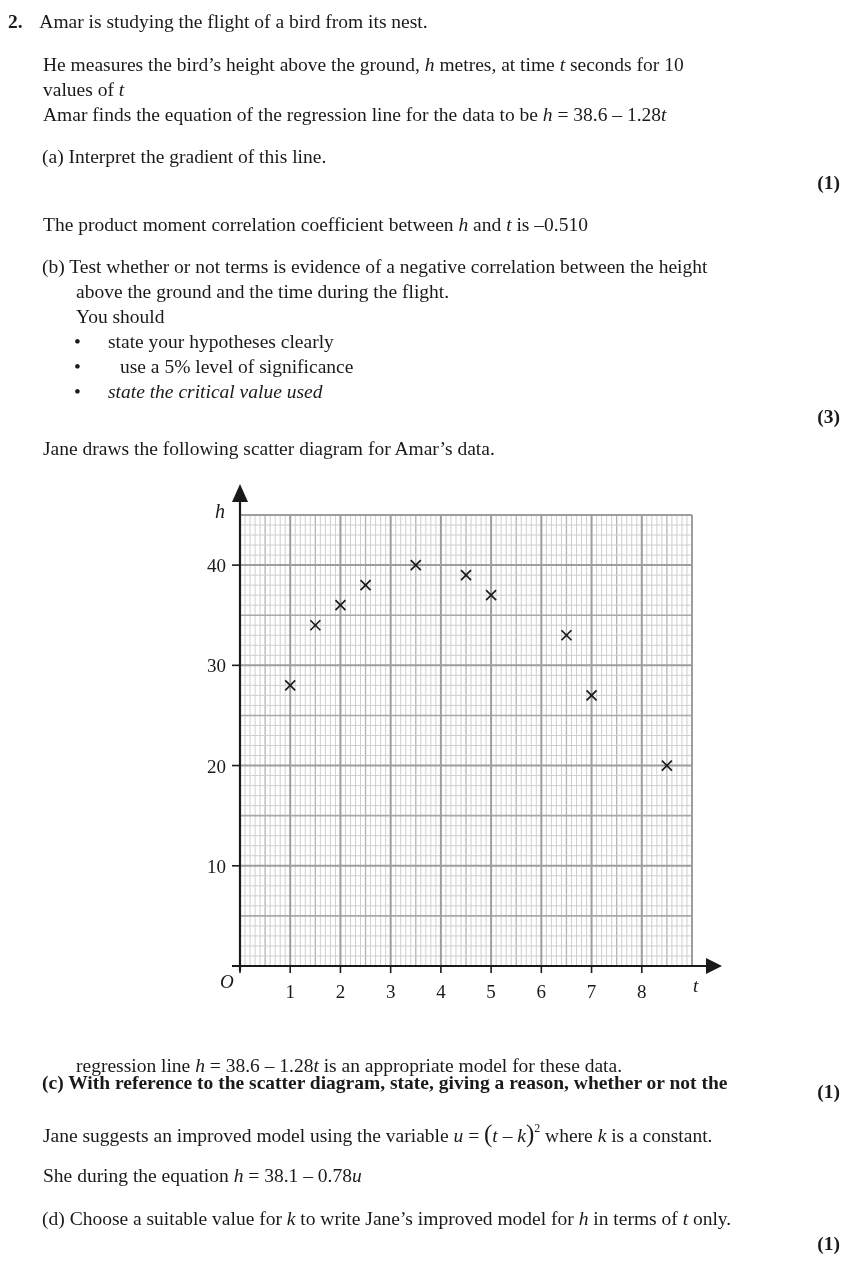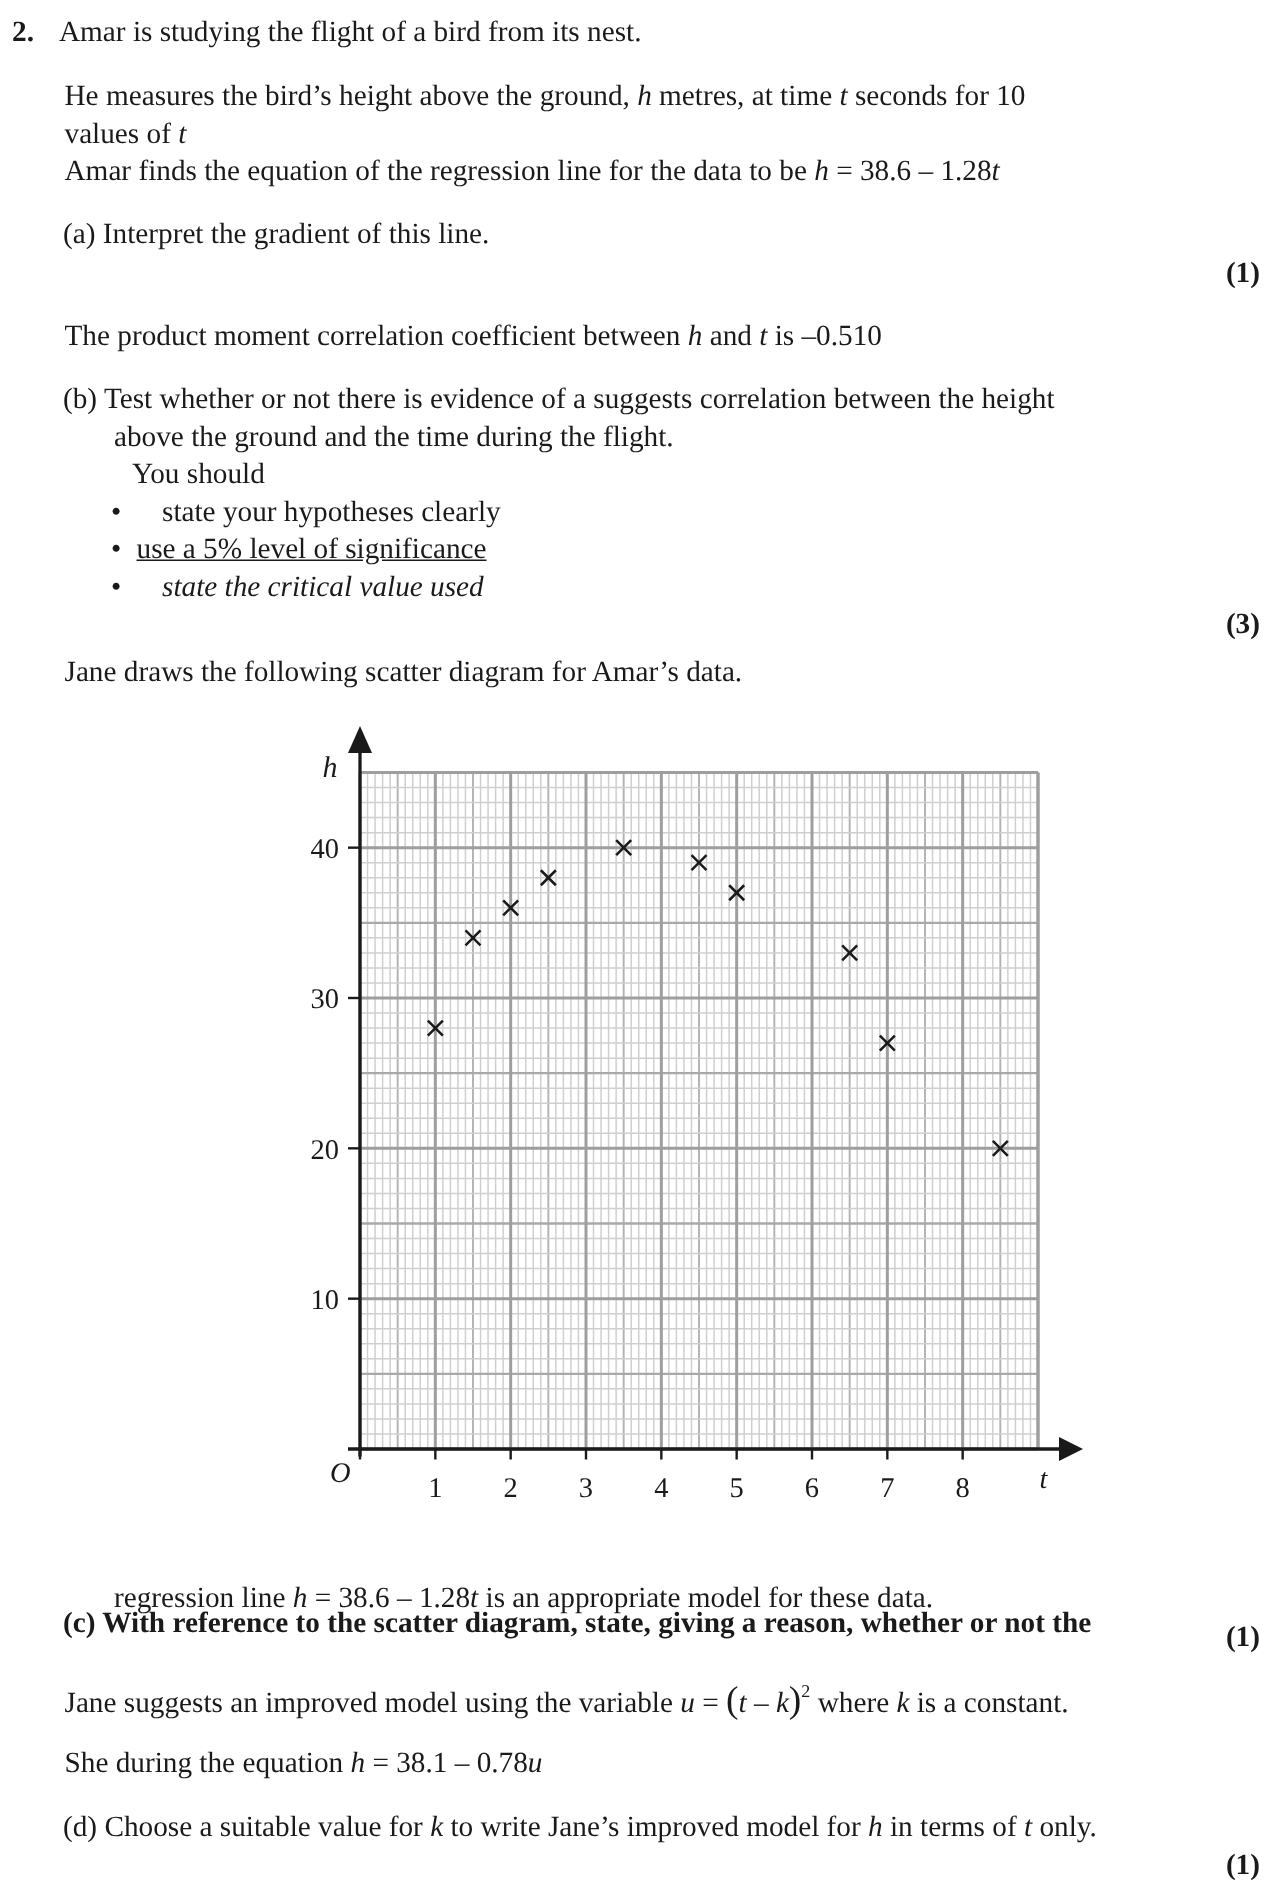--- a/index.html
+++ b/index.html
@@ -40,33 +40,33 @@
   <span>Interpret the gradient of this line.</span>
 </div>
 <div class="marks" style="top:170px;">(1)</div>
 
 <div class="abs" style="left:43px; top:212px;">
   <span>The product moment correlation coefficient between </span><i>h</i><span> and </span><i>t</i><span> is –0.510</span>
 </div>
 
 <div class="abs" style="left:42px; top:254px;">
   <span>(b)</span>
-  <span>Test whether or not there is evidence of a suggests correlation between the height</span>
+  <span>Test whether or not terms is evidence of a negative correlation between the height</span>
 </div>
 <div class="abs" style="left:76px; top:279px;">above the ground and the time during the flight.</div>
-<div class="abs" style="left:76px; top:304px;margin-left:12px;">You should</div>
+<div class="abs" style="left:76px; top:304px;">You should</div>
 
 <div class="abs" style="left:74px; top:329px;">
   <span>•</span>
 </div>
 <div class="abs" style="left:108px; top:329px;">state your hypotheses clearly</div>
 <div class="abs" style="left:74px; top:354px;">
   <span>•</span>
 </div>
-<div class="abs" style="left:91px; top:354px;text-decoration:underline;">use a 5% level of significance</div>
+<div class="abs" style="left:120px; top:354px;">use a 5% level of significance</div>
 <div class="abs" style="left:74px; top:379px;">
   <span>•</span>
 </div>
 <div class="abs" style="left:108px; top:379px;font-style:italic;">state the critical value used</div>
 
 <div class="marks" style="top:404px;">(3)</div>
 
 <div class="abs" style="left:43px; top:436px;">Jane draws the following scatter diagram for Amar’s data.</div>
 
 <svg id="chart" style="position:absolute; left:0; top:0;" width="856" height="1264" viewBox="0 0 856 1264">

